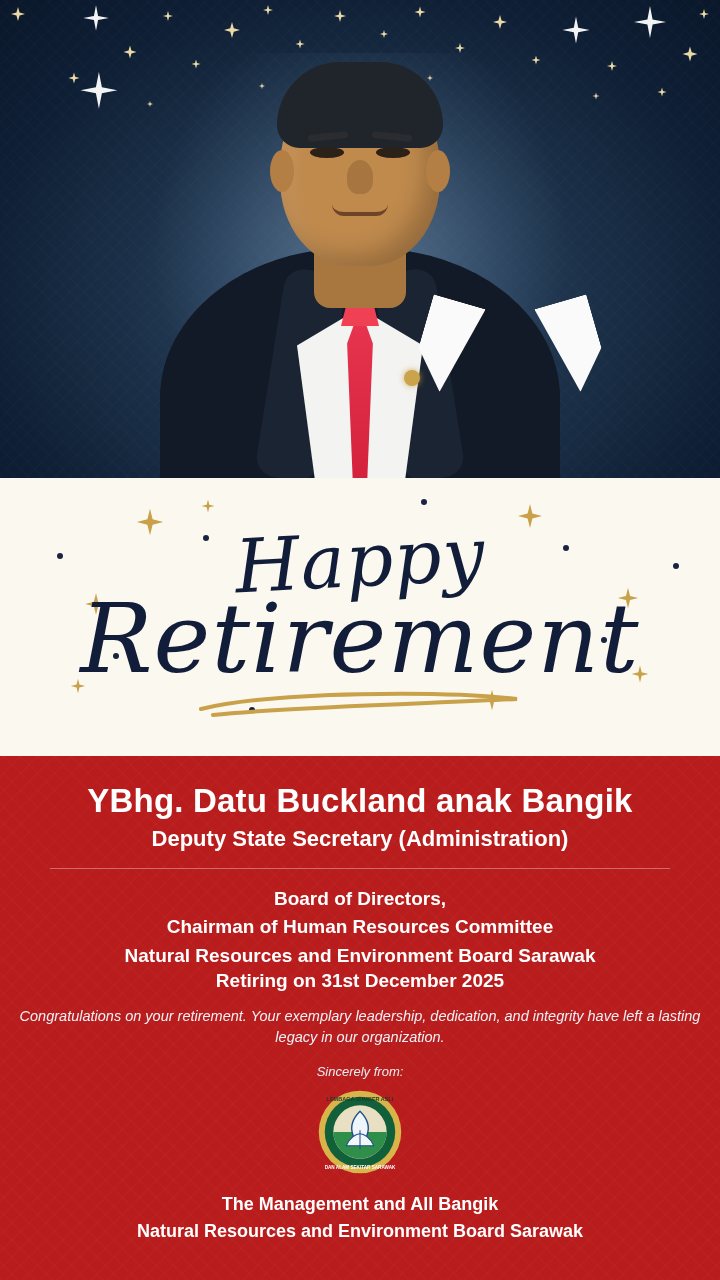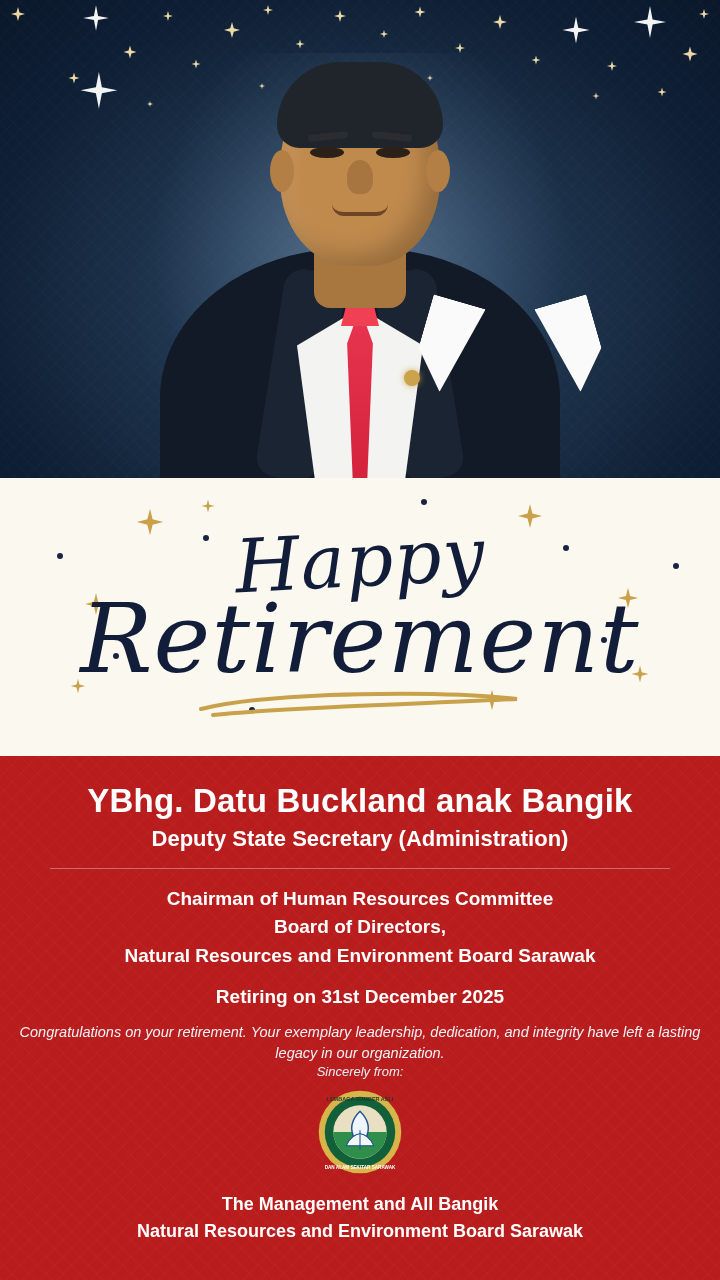--- a/index.html
+++ b/index.html
@@ -176,32 +176,32 @@
     font-size:22px; font-weight:700; margin-top:6px;
   }
   .rule{
     width:620px; height:1px; background:rgba(255,255,255,.35);
     margin:16px auto 16px;
   }
   .role-line{
     font-size:19px; font-weight:700; line-height:1.5;
   }
   .retire-date{
-    margin-top:16px;
     font-size:19px; font-weight:700;
   }
   .message{
     margin:14px auto 0;
     width:690px;
     font-size:14.5px;
     line-height:1.45;
     font-style:italic;
     color:#eef2f7;
   }
   .sincerely{
+    margin-top:16px;
     font-size:13px;
     font-style:italic;
     color:#e8eef5;
     text-align:center;
   }
   .logo{
     margin:10px auto 0;
     width:86px; height:86px;
   }
   .from-line{
@@ -315,22 +315,22 @@
       </svg>
     </div>
   </div>
 
   <div class="info">
     <div class="name">YBhg. Datu Buckland anak Bangik</div>
     <div class="position">Deputy State Secretary (Administration)</div>
 
     <div class="rule"></div>
 
+    <div class="role-line">Board of Directors,</div>
     <div class="role-line">Chairman of Human Resources Committee</div>
-    <div class="role-line">Board of Directors,</div>
     <div class="role-line">Natural Resources and Environment Board Sarawak</div>
 
     <div class="retire-date">Retiring on 31st December 2025</div>
 
     <div class="message">Congratulations on your retirement. Your exemplary leadership, dedication, and integrity have left a lasting legacy in our organization.</div>
 
     <div class="sincerely">Sincerely from:</div>
 
     <svg class="logo" viewBox="0 0 100 100">
       <circle cx="50" cy="50" r="48" fill="#d8b44a"></circle>

